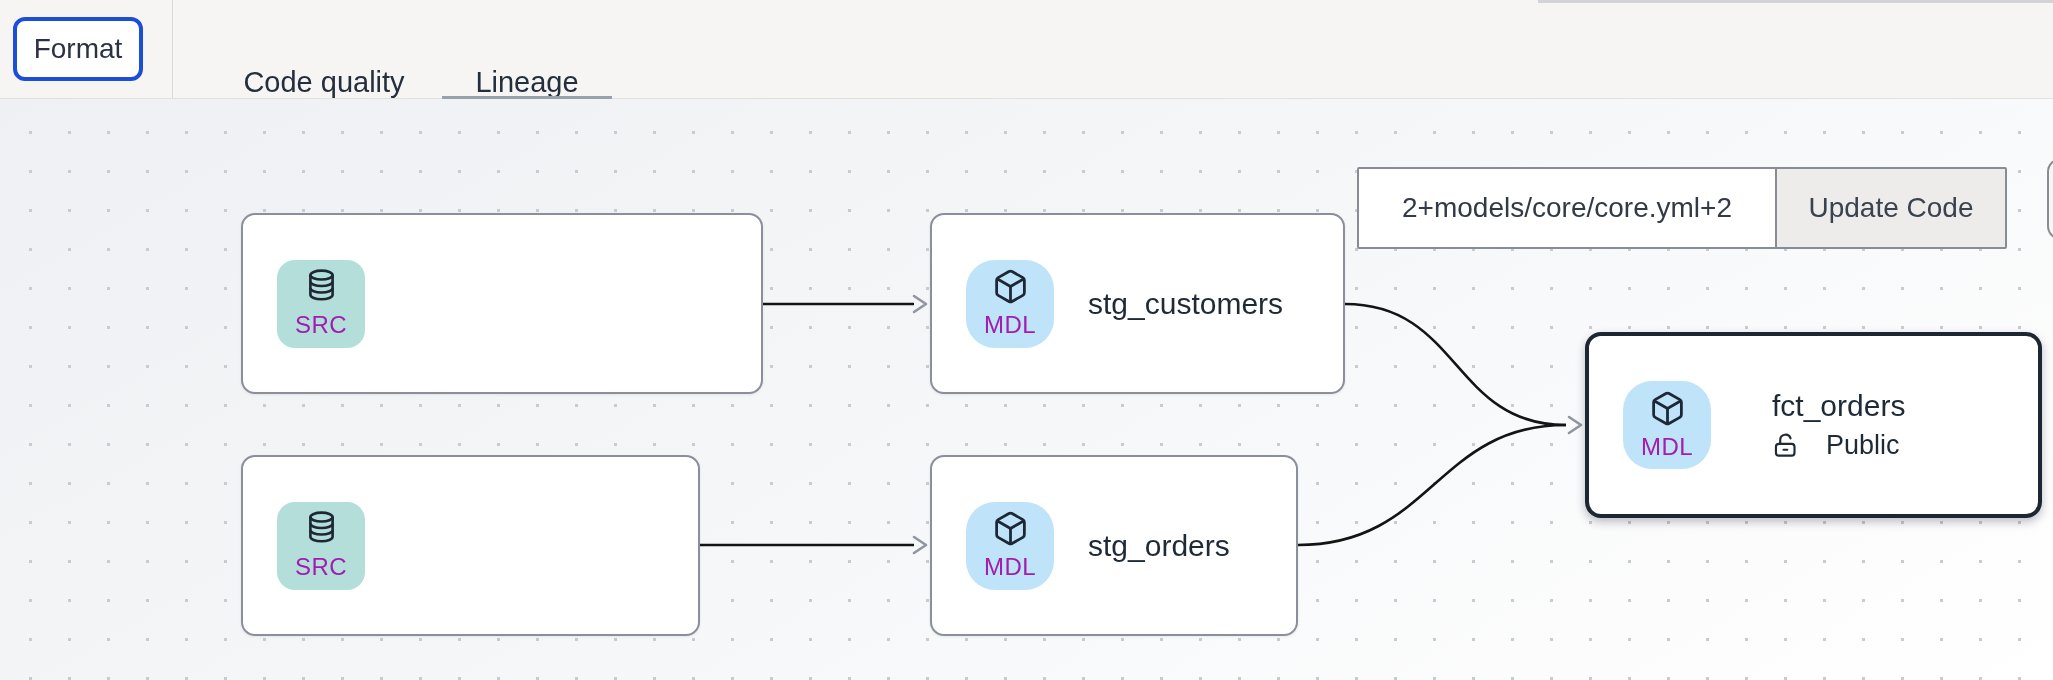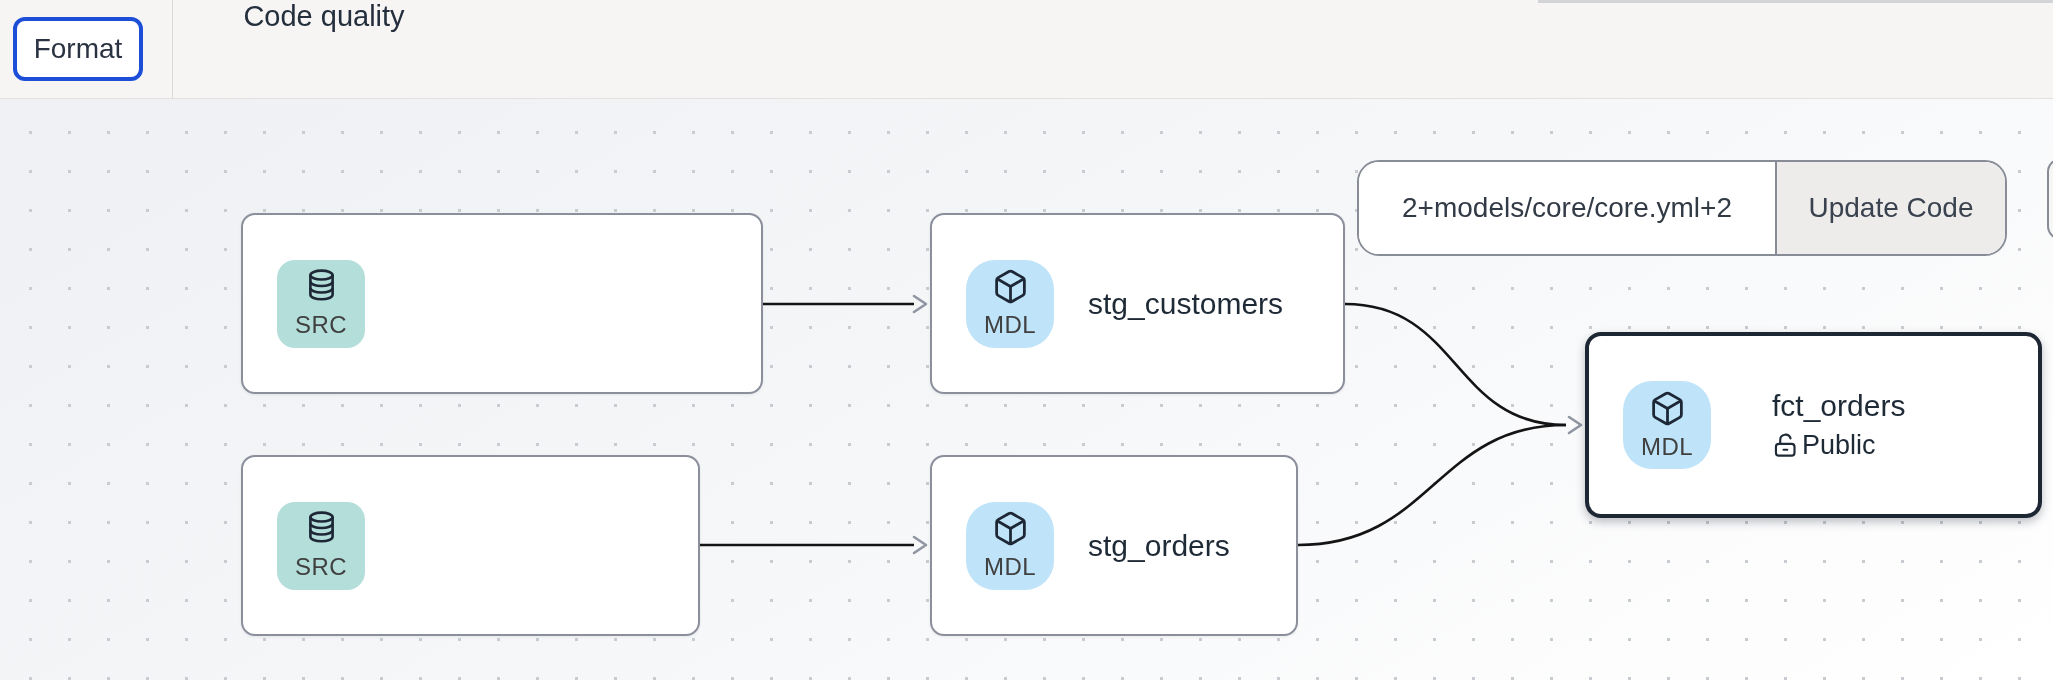--- a/index.html
+++ b/index.html
@@ -20,21 +20,21 @@
     position: absolute; left: 13px; top: 17px; width: 130px; height: 64px;
     background: #ffffff; border: 4px solid #1d4ed8; border-radius: 12px;
     font-family: inherit; font-size: 28px; color: #2b3342; cursor: pointer;
     display: flex; align-items: center; justify-content: center; padding: 0;
   }
   .toolbar-vdiv {
     position: absolute; left: 172px; top: 0; width: 1px; height: 98px; background: #dcdad8;
   }
   .tab {
     position: absolute; top: 0; height: 99px;
-    display: flex; align-items: flex-start; justify-content: center;
+    display: flex; align-items: flex-end; justify-content: center;
     font-size: 29px; color: #242e3d; cursor: pointer; box-sizing: border-box;
   }
   .tab-code { left: 236px; width: 176px; }
   .tab-lineage { left: 442px; width: 170px; }
   .tab.active::after {
     content: ""; position: absolute; left: 0; bottom: -4px; width: 100%; height: 7px;
     background: #9aa1ac;
   }
   .pane-top-strip {
     position: absolute; left: 1538px; top: 0; width: 515px; height: 3px; background: #d2d4d8;
@@ -65,37 +65,37 @@
     box-shadow: 0 4px 10px rgba(20,30,45,0.28);
   }
   .node-title { font-size: 30px; font-weight: 500; color: #1f2a37; white-space: nowrap; }
   .badge {
     width: 88px; height: 88px; border-radius: 18px; flex: 0 0 88px;
     display: flex; flex-direction: column; align-items: center; justify-content: center;
   }
   .badge-src { background: #b3ded9; }
   .badge-mdl { background: #bfe3f8; border-radius: 29px; }
   .badge svg { width: 37px; height: 37px; display: block; }
-  .badge-label { font-size: 24px; font-weight: 500; color: #404040; margin-top: 6px; letter-spacing: 0.5px; }
+  .badge-label { font-size: 24px; font-weight: 500; color: #a21caf; margin-top: 6px; letter-spacing: 0.5px; }
 
   .node-1 { left: 241px; top: 114px; width: 522px; height: 181px; }
   .node-2 { left: 930px; top: 114px; width: 415px; height: 181px; }
   .node-3 { left: 241px; top: 356px; width: 459px; height: 181px; }
   .node-4 { left: 930px; top: 356px; width: 368px; height: 181px; }
   .node-5 { left: 1585px; top: 233px; width: 457px; height: 186px; }
 
   .node-text-col { display: flex; flex-direction: column; gap: 7px; margin-left: 27px; }
-  .node-meta { display: flex; align-items: center; gap: 3px; }
+  .node-meta { display: flex; align-items: center; gap: 27px; }
   .node-meta svg { width: 27px; height: 27px; display: block; }
   .node-meta-label { font-size: 27px; color: #1f2a37; }
 
   
   .filter-group {
-    position: absolute; left: 1357px; top: 61px; width: 650px; height: 96px;
-    border: 2px solid #878c96; border-radius: 22px; box-sizing: border-box;
+    position: absolute; left: 1357px; top: 68px; width: 650px; height: 82px;
+    border: 2px solid #878c96; border-radius: 2px; box-sizing: border-box;
     display: flex; overflow: hidden; background: #ffffff;
   }
   .filter-input {
     flex: 1 1 auto; border: none; outline: none; background: #ffffff;
     font-family: inherit; font-size: 28px; color: #323a46;
     text-align: center; padding: 0 10px; min-width: 0;
   }
   .filter-divider { width: 2px; background: #878c96; flex: 0 0 2px; }
   .update-graph-btn {
     flex: 0 0 228px; border: none; background: #edecea; cursor: pointer;
@@ -111,20 +111,23 @@
 </head>
 <body>
 
 <div class="app">
 
   <header class="topbar">
     <button class="format-btn">Format</button>
     <div class="toolbar-vdiv"></div>
     <div class="tab tab-code">
       <span>Code quality</span>
+    </div>
+    <div class="tab tab-lineage active">
+      <span>Lineage</span>
     </div>
     <div class="pane-top-strip"></div>
   </header>
 
   <div class="canvas">
 
     <svg class="edges" width="2053" height="581" viewBox="0 0 2053 581">
       <g stroke="#141414" stroke-width="2.6" fill="none">
         <path d="M763 205 H914"></path>
         <path d="M700 446 H914"></path>

